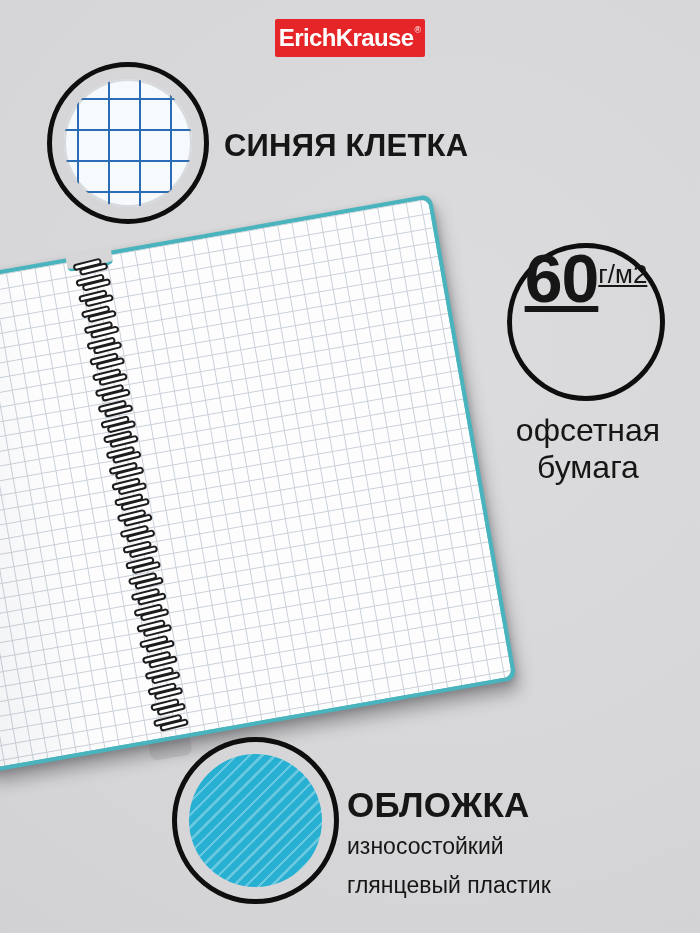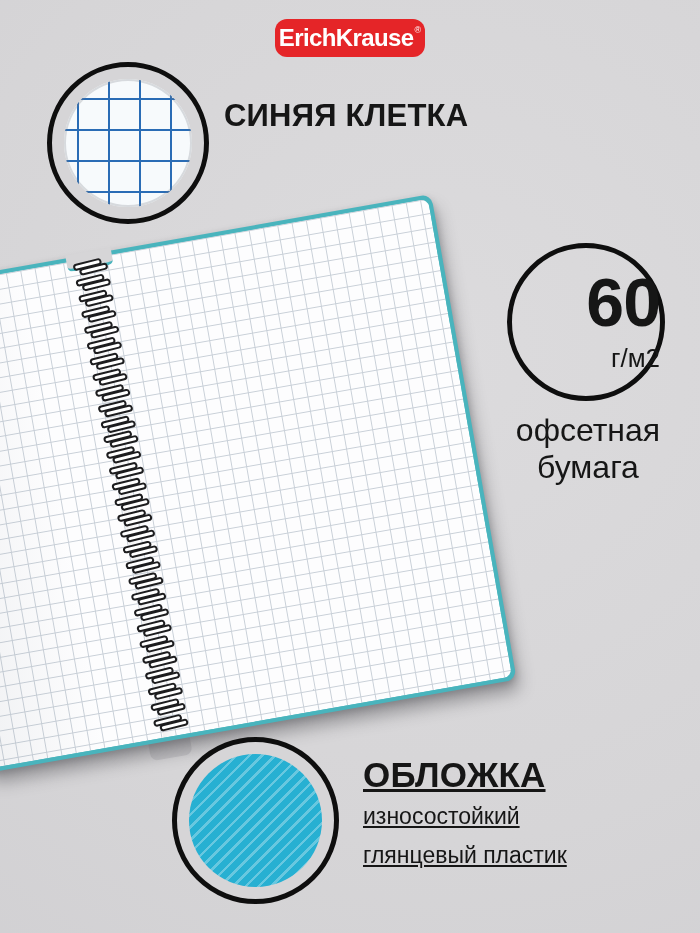--- a/index.html
+++ b/index.html
@@ -9,21 +9,21 @@
     color:var(--ink,#161616);
   }
   .stage{
     position:absolute;inset:0;
     background:radial-gradient(130% 95% at 62% 38%, #dcdbdd 0%, var(--background,#d6d5d7) 55%, #cfced1 100%);
   }
 
   
   .logo{
     position:absolute;left:275px;top:19px;width:150px;height:38px;
-    background:var(--brand-red,#e52528);border-radius:12px;
+    background:var(--brand-red,#e52528);border-radius:2px;
     display:flex;align-items:center;justify-content:center;
   }
   .logo-text{color:#fff;font-weight:bold;font-size:24px;letter-spacing:-0.6px;}
   .logo-reg{color:#fff;font-size:9px;vertical-align:top;line-height:10px;margin-left:1px;align-self:flex-start;margin-top:6px;}
 
   
   .lens{
     position:absolute;left:47px;top:62px;width:152px;height:152px;
     border:5px solid #0e0e0e;border-radius:50%;
     background:var(--background,#d6d5d7);
@@ -33,21 +33,21 @@
     background-color:#f7fafc;
     background-image:
       linear-gradient(to right, var(--grid-blue,#2a6cb5) 2px, transparent 2px),
       linear-gradient(to bottom, var(--grid-blue,#2a6cb5) 2px, transparent 2px);
     background-size:31px 31px;background-position:13px 19px;
     box-shadow:inset 0 0 0 2px rgba(120,125,130,0.25);
   }
 
   
   .grid-caption{position:absolute;left:224px;top:97px;}
-  .caption-title{font-weight:bold;font-size:31px;line-height:38px;letter-spacing:0.2px;}
+  .caption-title{font-weight:bold;font-size:31px;line-height:38px;letter-spacing:0.2px;margin-top:30px;}
   .caption-sub{font-size:31px;line-height:38px;font-weight:normal;}
 
   
   .notebook{
     position:absolute;left:-56px;top:241px;width:530px;height:485px;
     transform:rotate(-10deg);z-index:1;
   }
   .nb-cover{
     position:absolute;inset:-4px;border-radius:10px;
     background:var(--cover-teal,#49b4bd);z-index:1;
@@ -88,21 +88,21 @@
     position:absolute;width:29px;height:7px;box-sizing:border-box;
     background:#fff;border:2px solid #1d1d1f;border-radius:4px;
   }
   .coil .w1{left:0;top:0;}
   .coil .w2{left:5px;top:6px;}
 
   
   .weight-badge{
     position:absolute;left:507px;top:243px;width:148px;height:148px;
     border:5px solid #0e0e0e;border-radius:50%;z-index:2;
-    display:flex;flex-direction:column;align-items:flex-end;justify-content:center;
+    display:flex;flex-direction:row;align-items:flex-start;justify-content:center;text-decoration:underline;
   }
   .weight-value{font-weight:bold;font-size:68px;line-height:60px;letter-spacing:-1px;}
   .weight-unit{font-size:26px;line-height:28px;margin-top:12px;}
 
   .paper-caption{
     position:absolute;left:478px;top:412px;width:220px;z-index:2;
     text-align:center;font-size:32px;line-height:37px;
   }
 
   
@@ -111,21 +111,21 @@
     border:5px solid #0e0e0e;border-radius:50%;z-index:2;
     background:var(--background,#d6d5d7);
   }
   .cover-swatch{
     position:absolute;inset:12px;border-radius:50%;
     background-color:var(--cover-cyan,#27b0d2);
     background-image:repeating-linear-gradient(135deg,
       rgba(255,255,255,0) 0px, rgba(255,255,255,0) 6.5px,
       rgba(255,255,255,0.30) 6.5px, rgba(255,255,255,0.30) 9px);
   }
-  .cover-caption{position:absolute;left:363px;top:753px;z-index:2;text-decoration:underline;}
+  .cover-caption{position:absolute;left:347px;top:753px;z-index:2;}
   .cover-caption .caption-title{font-size:35px;line-height:44px;}
   .cover-caption .caption-sub{font-size:23px;line-height:39px;}
 </style>
 </head>
 <body>
 
 <div class="stage">
 
   <div class="logo">
     <span class="logo-text">ErichKrause</span>

